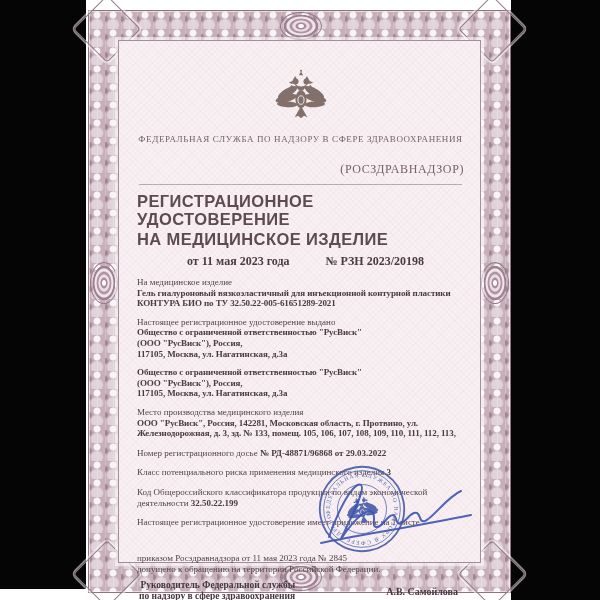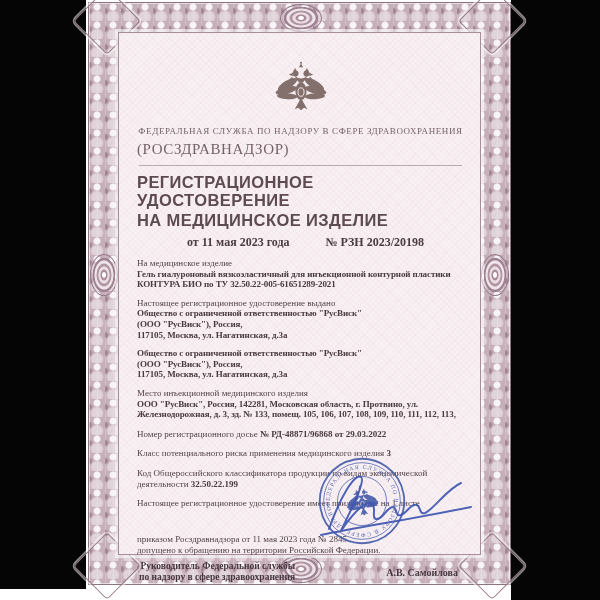--- a/index.html
+++ b/index.html
@@ -3,21 +3,21 @@
 <meta charset="utf-8">
 <style>
   html,body{margin:0;padding:0;background:#ffffff;}
   .canvas{position:relative;width:600px;height:600px;background:#ffffff;overflow:hidden;
           font-family:"Liberation Serif", serif;}
   .band{position:absolute;top:0;background:#050505;}
   .band.left{left:0;width:86px;height:589px;}
   .band.right{left:511px;width:89px;height:600px;}
 
   
-  .cert{position:absolute;left:88px;top:2px;width:421px;height:581px;
+  .cert{position:absolute;left:88px;top:10px;width:421px;height:581px;
         background-color:#c7afba;
         background-image:
           radial-gradient(circle 7px at 8px 4px, rgba(255,255,255,.85) 0 3px, rgba(255,255,255,0) 4px),
           radial-gradient(circle 9px at 8px 14px, rgba(255,255,255,.45) 0 5px, rgba(122,95,110,0) 7px),
           radial-gradient(circle 5px at 0px 8px, rgba(122,92,108,.55) 0 2px, rgba(122,92,108,0) 4px),
           repeating-linear-gradient(90deg, rgba(255,255,255,.22) 0 1px, rgba(255,255,255,0) 1px 8px);
         background-size:16px 18px,16px 18px,16px 18px,auto;
         border:1px solid #8e7380; box-shadow:inset 0 0 0 1px rgba(255,255,255,.55);}
   
   .rosette{position:absolute;border-radius:4px;
@@ -45,21 +45,21 @@
         background-color:#f8f0f2;
         background-image:
           repeating-linear-gradient(45deg, rgba(198,160,176,.07) 0 1px, rgba(0,0,0,0) 1px 4px),
           repeating-linear-gradient(-45deg, rgba(198,160,176,.07) 0 1px, rgba(0,0,0,0) 1px 4px);
         border:1px solid #a78c99; box-shadow:0 0 0 3px rgba(255,255,255,.55);
         padding:26px 16px 0 18px; box-sizing:border-box; color:#53424a;}
 
   .emblem-wrap{text-align:center;}
   .emblem-wrap svg{color:#83706c;}
   .authority{margin-top:7px;text-align:center;font-size:9px;letter-spacing:.6px;color:#76626a;}
-  .authority2{text-align:left;font-size:15px;letter-spacing:.6px;color:#76626a;margin-top:5px;}
+  .authority2{text-align:right;font-size:12px;letter-spacing:.6px;color:#76626a;margin-top:18px;}
   .rule{border:none;border-top:1px solid #9b868e;margin:7px 2px 0 2px;opacity:.65;}
   .title{font-family:"Liberation Sans", sans-serif;font-weight:bold;text-align:left;
          font-size:16.5px;letter-spacing:.4px;color:#5e4b52;margin-top:7px;line-height:18px;}
   .title + .title{margin-top:2px;}
   .date-row{display:flex;margin-top:6px;font-weight:bold;font-size:12px;color:#4a3a41;align-items:flex-end;}
   .date-row .date{margin-left:50px;}
   .date-row .number{margin-left:auto;margin-right:40px;}
 
   .blk{margin-top:8px;font-size:9px;line-height:10.6px;}
   .blk .ln{white-space:nowrap;}
@@ -181,21 +181,21 @@
         <div class="ln b">117105, Москва, ул. Нагатинская, д.3а</div>
       </div>
 
       <div class="blk">
         <div class="ln b">Общество с ограниченной ответственностью "РусВиск"</div>
         <div class="ln b">(ООО "РусВиск"), Россия,</div>
         <div class="ln b">117105, Москва, ул. Нагатинская, д.3а</div>
       </div>
 
       <div class="blk">
-        <div class="ln">Место инъекционной медицинского изделия</div>
+        <div class="ln">Место производства медицинского изделия</div>
         <div class="ln b">ООО "РусВиск", Россия, 142281, Московская область, г. Протвино, ул.</div>
         <div class="ln b">Железнодорожная, д. 3, зд. № 133, помещ. 105, 106, 107, 108, 109, 110, 111, 112, 113,</div>
       </div>
 
       <div class="blk single">
         <span class="ln">Номер регистрационного досье </span><span class="inline-b">№ РД-48871/96868 от 29.03.2022</span>
       </div>
 
       <div class="blk single">
         <span class="ln">Класс потенциального риска применения медицинского изделия </span><span class="inline-b">3</span>

